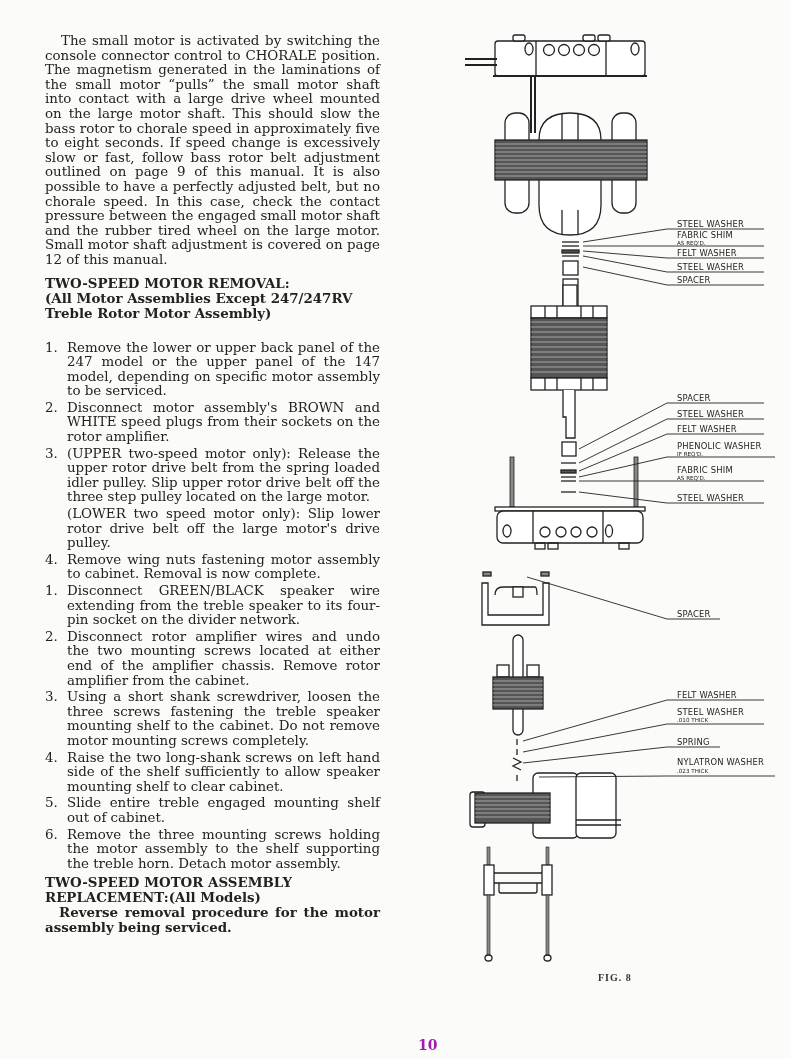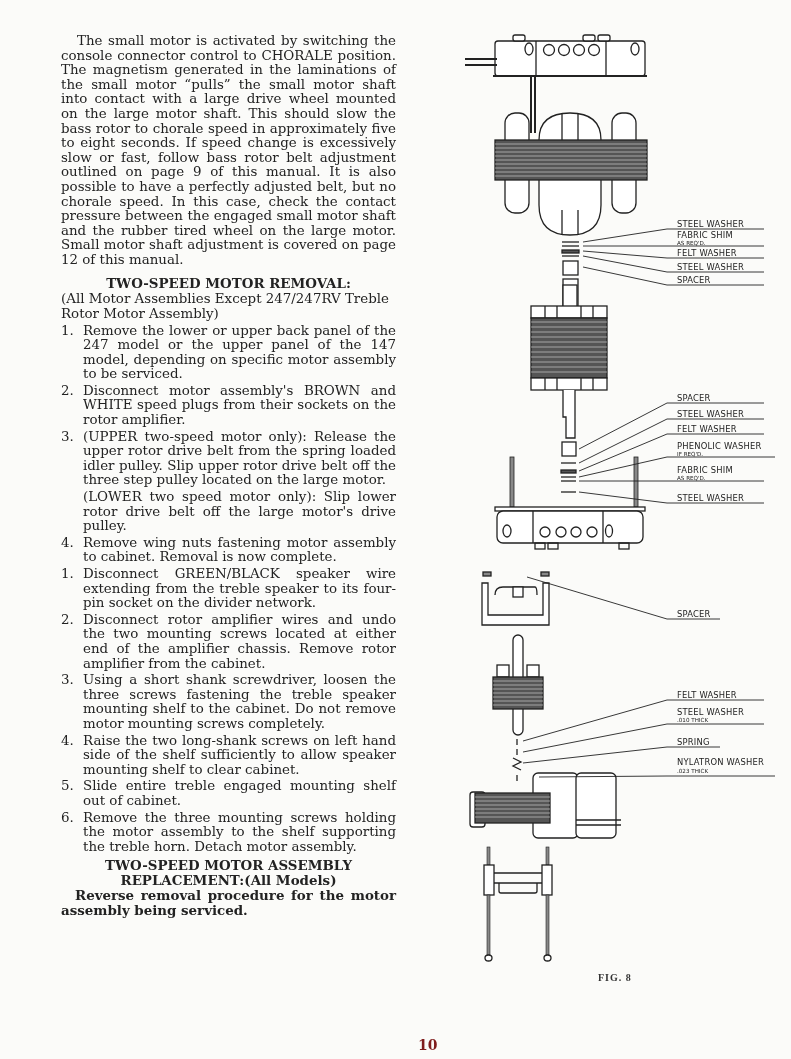--- a/index.html
+++ b/index.html
@@ -1,36 +1,36 @@
 <!DOCTYPE html>
 <html><head>
 <meta charset="utf-8">
 <style>
   html, body { margin:0; padding:0; }
   body {
     width:791px; height:1059px; background:#fbfbf9; position:relative; overflow:hidden;
     font-family: "DejaVu Serif", "Liberation Serif", serif; color:#222;
   }
   #textcol {
-    position:absolute; left:61px; top:34px; width:335px;
+    position:absolute; left:45px; top:34px; width:335px;
     font-size:13.4px; line-height:14.6px; text-align:justify;
   }
   .para { text-indent:16px; margin:0; }
-  .head { font-weight:bold; margin:8px 0 0 0; text-align:center; line-height:15px; }
-  .subhead { font-weight:normal; margin:0 0 3px 0; text-align:left; line-height:15px; }
+  .head { font-weight:bold; margin:8px 0 0 0; text-align:left; line-height:15px; }
+  .subhead { font-weight:bold; margin:0 0 20px 0; text-align:left; line-height:15px; }
   ol { margin:0; padding:0; list-style:none; }
   ol li { position:relative; padding-left:22px; margin:0 0 2px 0; }
   ol li .num { position:absolute; left:0; top:0; }
   .cont { padding-left:22px; margin:0 0 2px 0; }
   .after { text-indent:14px; margin:0;font-weight:bold; }
   #diagram { position:absolute; left:455px; top:25px; width:336px; height:960px; }
   .lbl { font-family:"DejaVu Sans", "Liberation Sans", sans-serif; font-size:8.4px; fill:#222; letter-spacing:0.2px; }
   .lbl-sm { font-family:"DejaVu Sans", "Liberation Sans", sans-serif; font-size:5.6px; fill:#222; }
   #fig-caption { position:absolute; left:598px; top:972px; font-family:Liberation Serif, serif; font-size:10px; font-weight:bold; color:#333; letter-spacing:1px; }
-  #page-num { position:absolute; left:418px; top:1037px; font-size:14px; font-weight:bold; color:#7f1d1d; }
+  #page-num { position:absolute; left:418px; top:1037px; font-size:14px; font-weight:bold; color:#a21caf; }
 </style>
 </head>
 <body>
 
 <div id="textcol">
   <p class="para">The small motor is activated by switching the console connector control to CHORALE position. The magnetism generated in the laminations of the small motor “pulls” the small motor shaft into contact with a large drive wheel mounted on the large motor shaft. This should slow the bass rotor to chorale speed in approximately five to eight seconds. If speed change is excessively slow or fast, follow bass rotor belt adjustment outlined on page 9 of this manual. It is also possible to have a perfectly adjusted belt, but no chorale speed. In this case, check the contact pressure between the engaged small motor shaft and the rubber tired wheel on the large motor. Small motor shaft adjustment is covered on page 12 of this manual.</p>
 
   <div class="head">TWO-SPEED MOTOR REMOVAL:</div>
   <div class="subhead">(All Motor Assemblies Except 247/247RV Treble Rotor Motor Assembly)</div>
   <ol>

